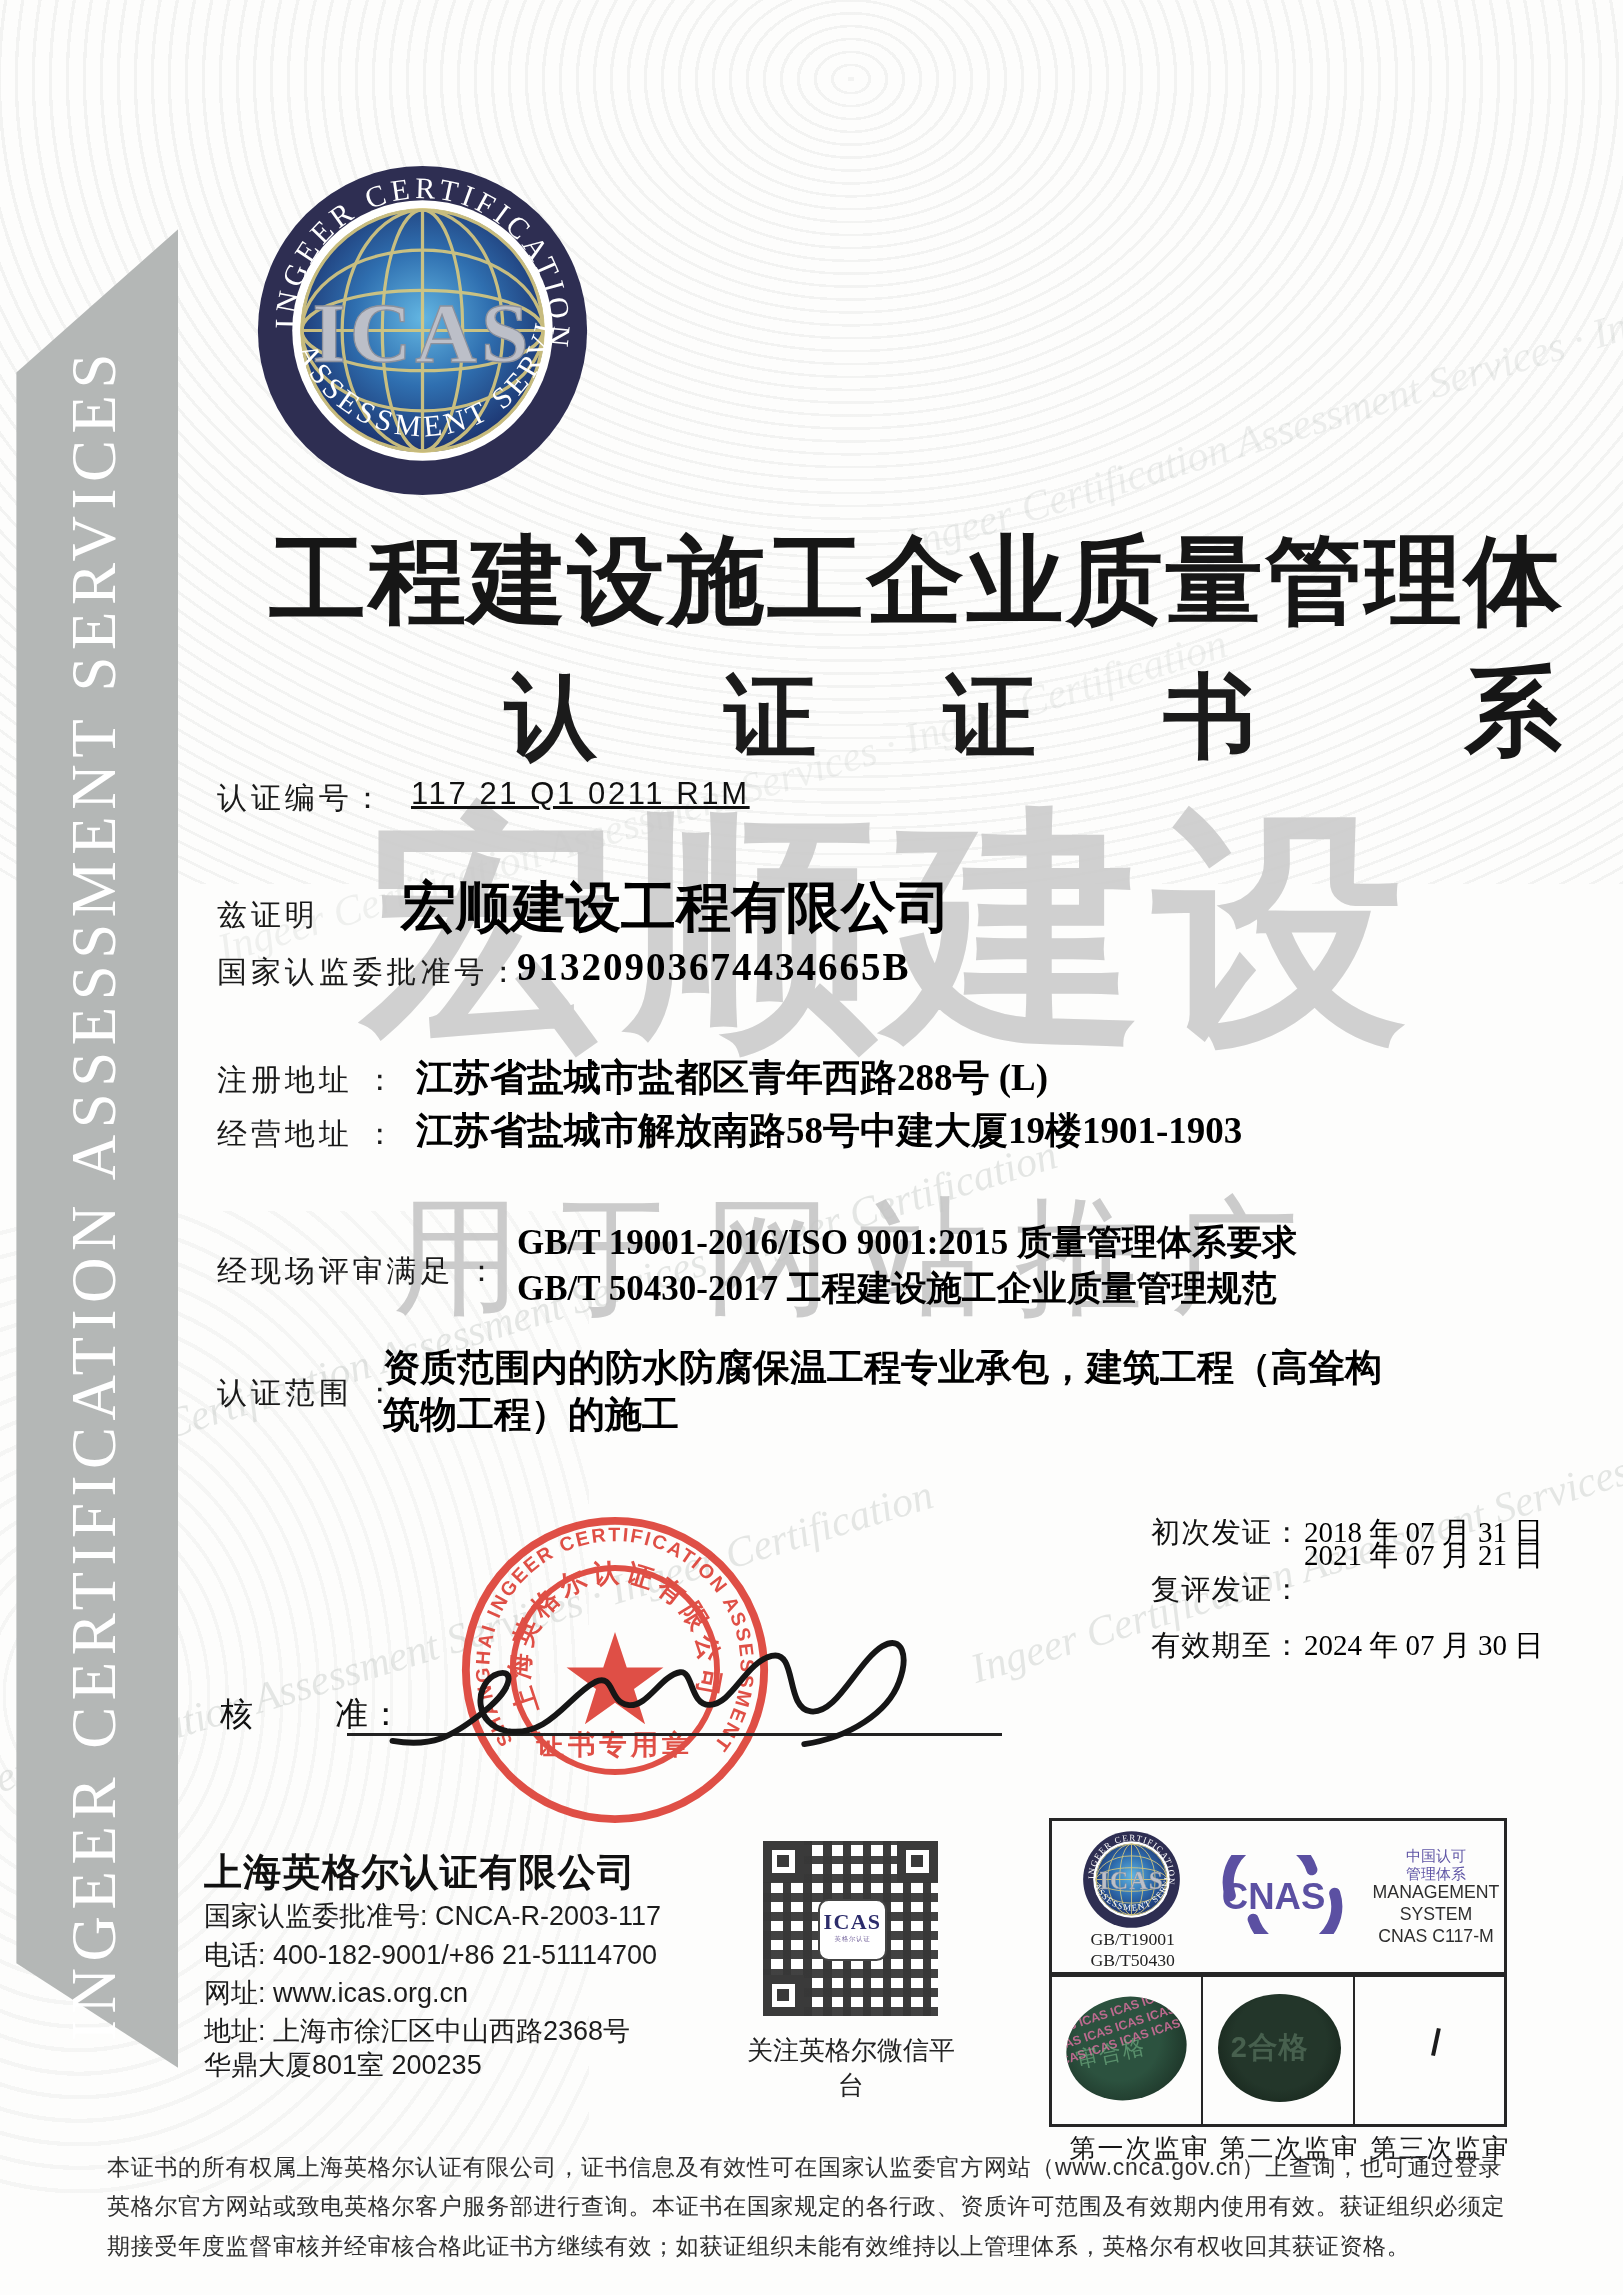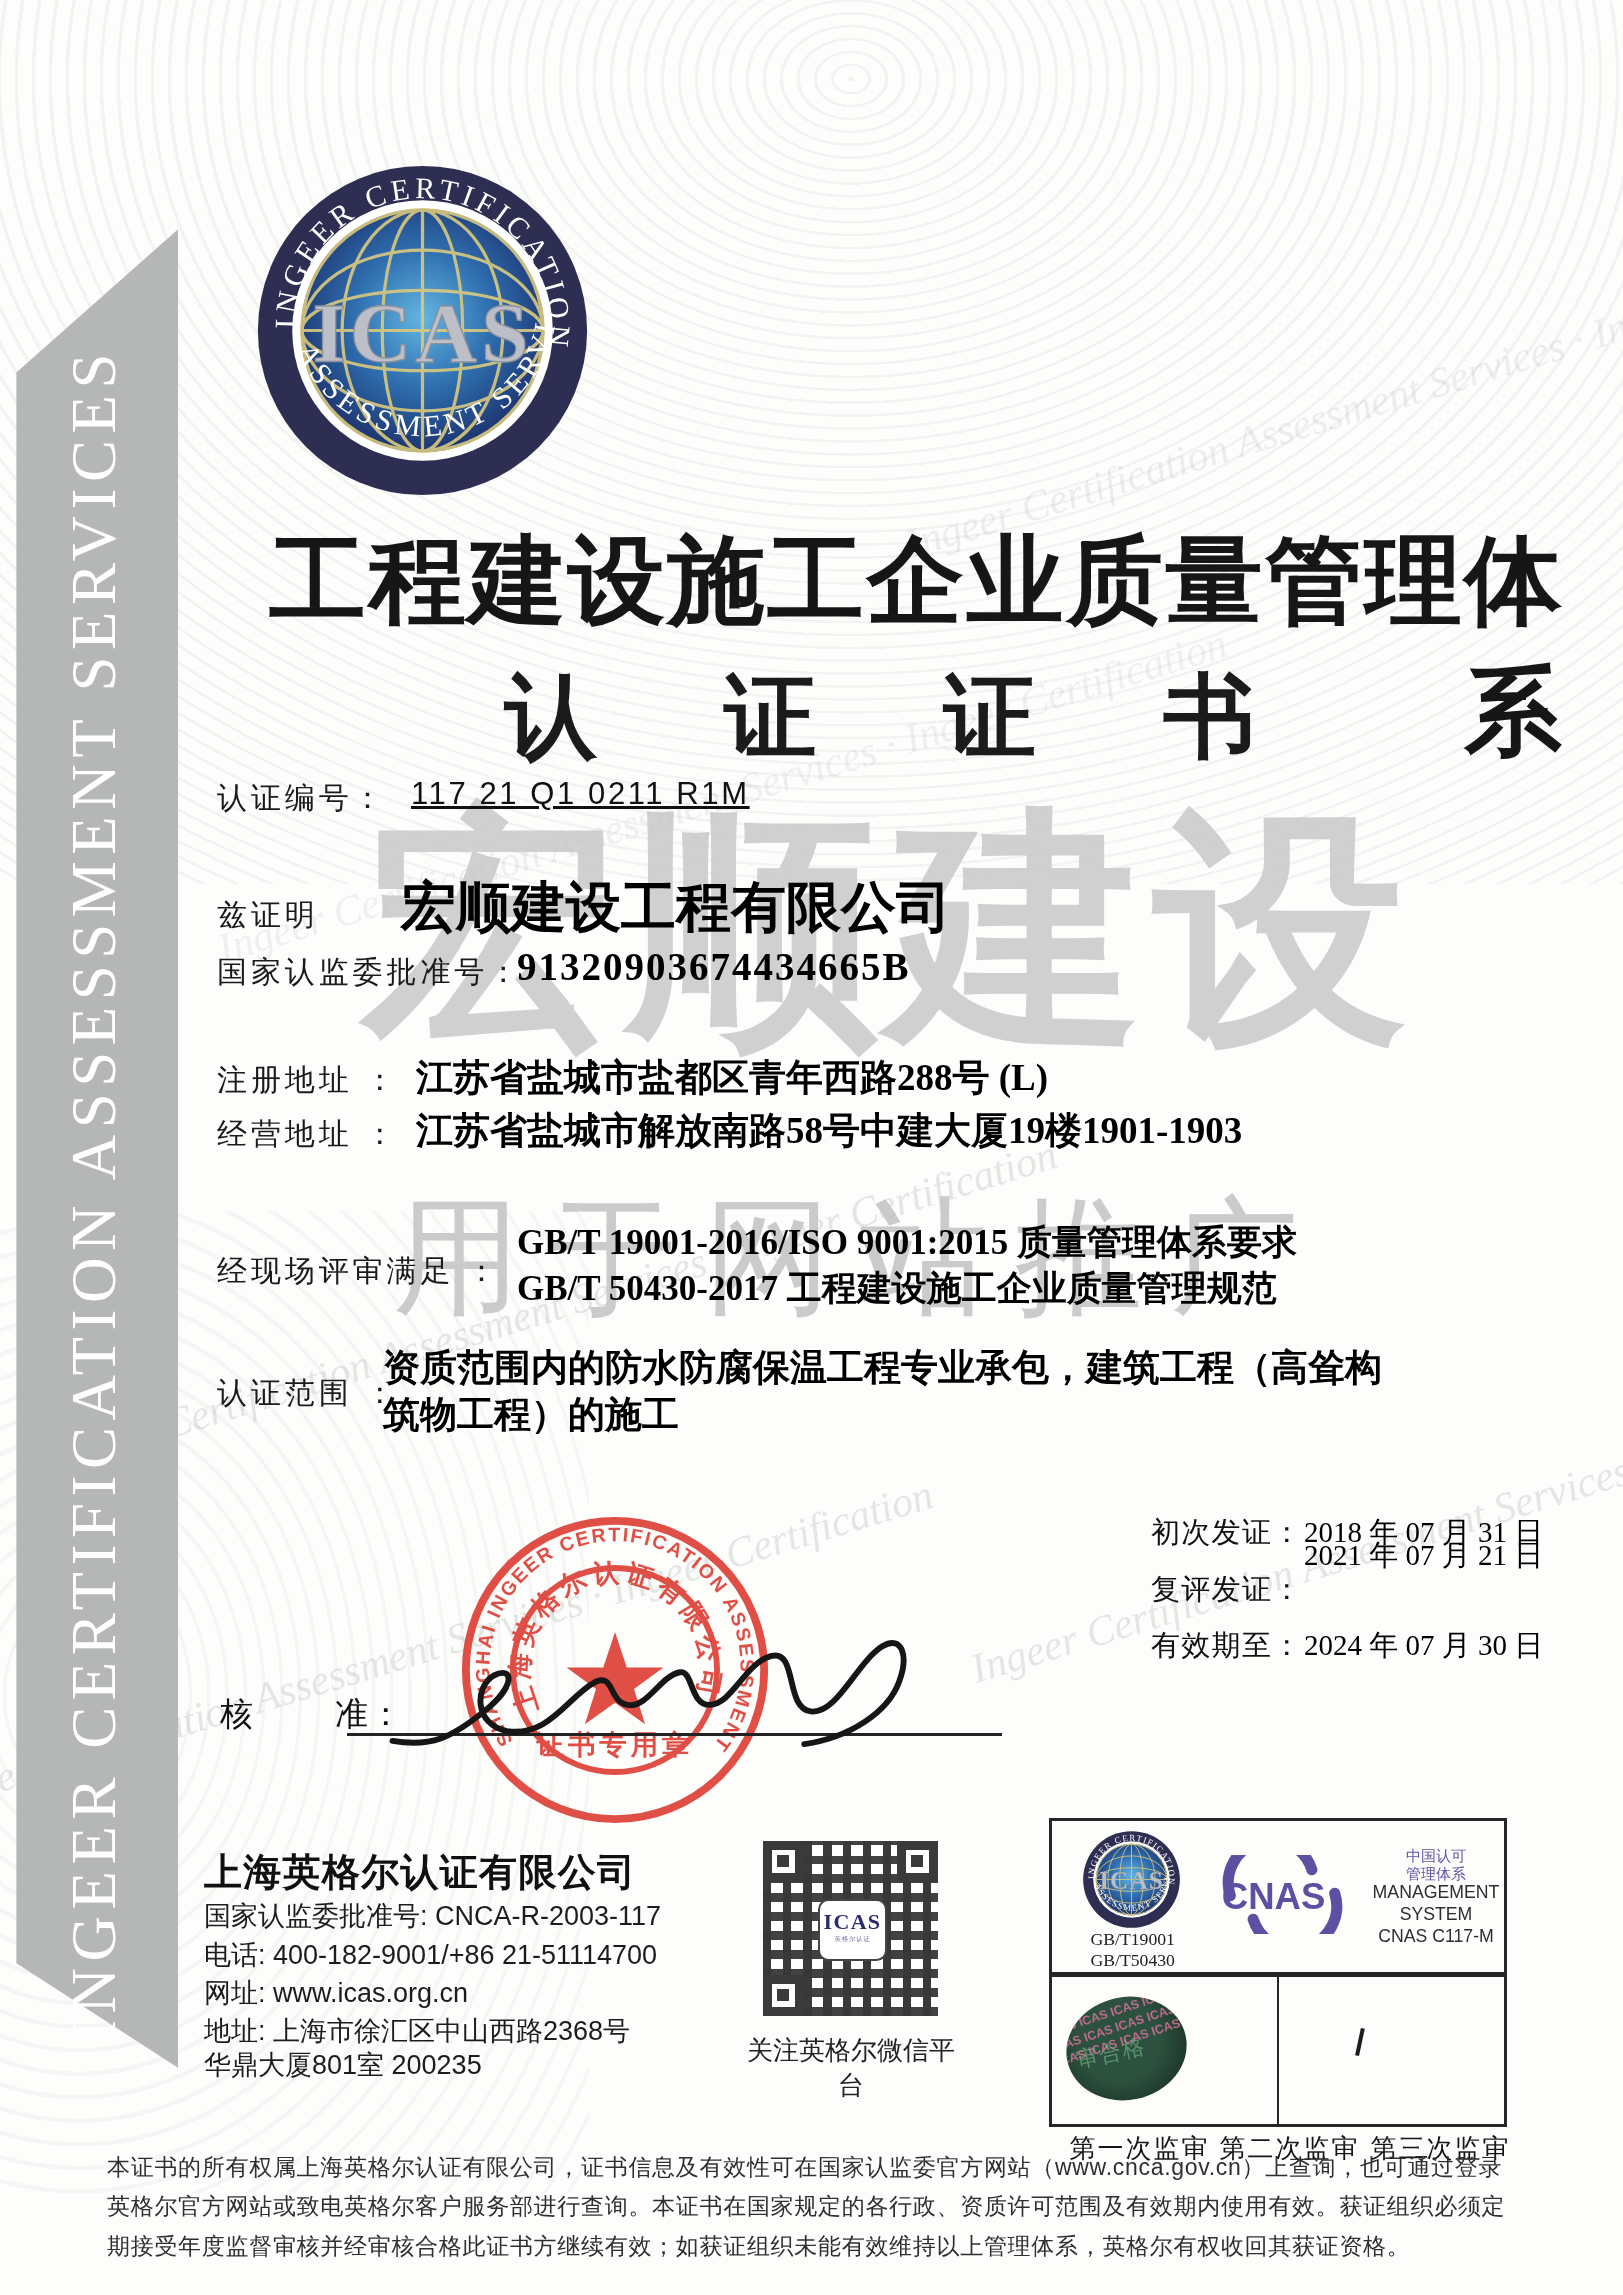--- a/index.html
+++ b/index.html
@@ -235,20 +235,25 @@
 </div>
 
 <div class="abs marks-table">
   <div class="marks-cell">
     <div class="holo">
       <div class="holo-txt">ICAS ICAS ICAS ICAS ICAS ICAS ICAS ICAS ICAS ICAS ICAS ICAS ICAS ICAS ICAS</div>
       <div class="holo-mid">审合格</div>
     </div>
   </div>
   <div class="marks-cell">
+    <div class="dark-oval">
+      <span>2合格</span>
+    </div>
+  </div>
+  <div class="marks-cell">
     <div class="tick"></div>
   </div>
 </div>
 <div class="abs audit-label" style="left:1064px;top:2131px;width:151px;text-align:center;">第一次监审</div>
 <div class="abs audit-label" style="left:1214px;top:2131px;width:151px;text-align:center;">第二次监审</div>
 <div class="abs audit-label" style="left:1365px;top:2131px;width:151px;text-align:center;">第三次监审</div>
 
 <div class="abs foot" style="top:2152px;">本证书的所有权属上海英格尔认证有限公司，证书信息及有效性可在国家认监委官方网站（www.cnca.gov.cn）上查询，也可通过登录</div>
 <div class="abs foot" style="top:2191px;">英格尔官方网站或致电英格尔客户服务部进行查询。本证书在国家规定的各行政、资质许可范围及有效期内使用有效。获证组织必须定</div>
 <div class="abs foot" style="top:2231px;">期接受年度监督审核并经审核合格此证书方继续有效；如获证组织未能有效维持以上管理体系，英格尔有权收回其获证资格。</div>

